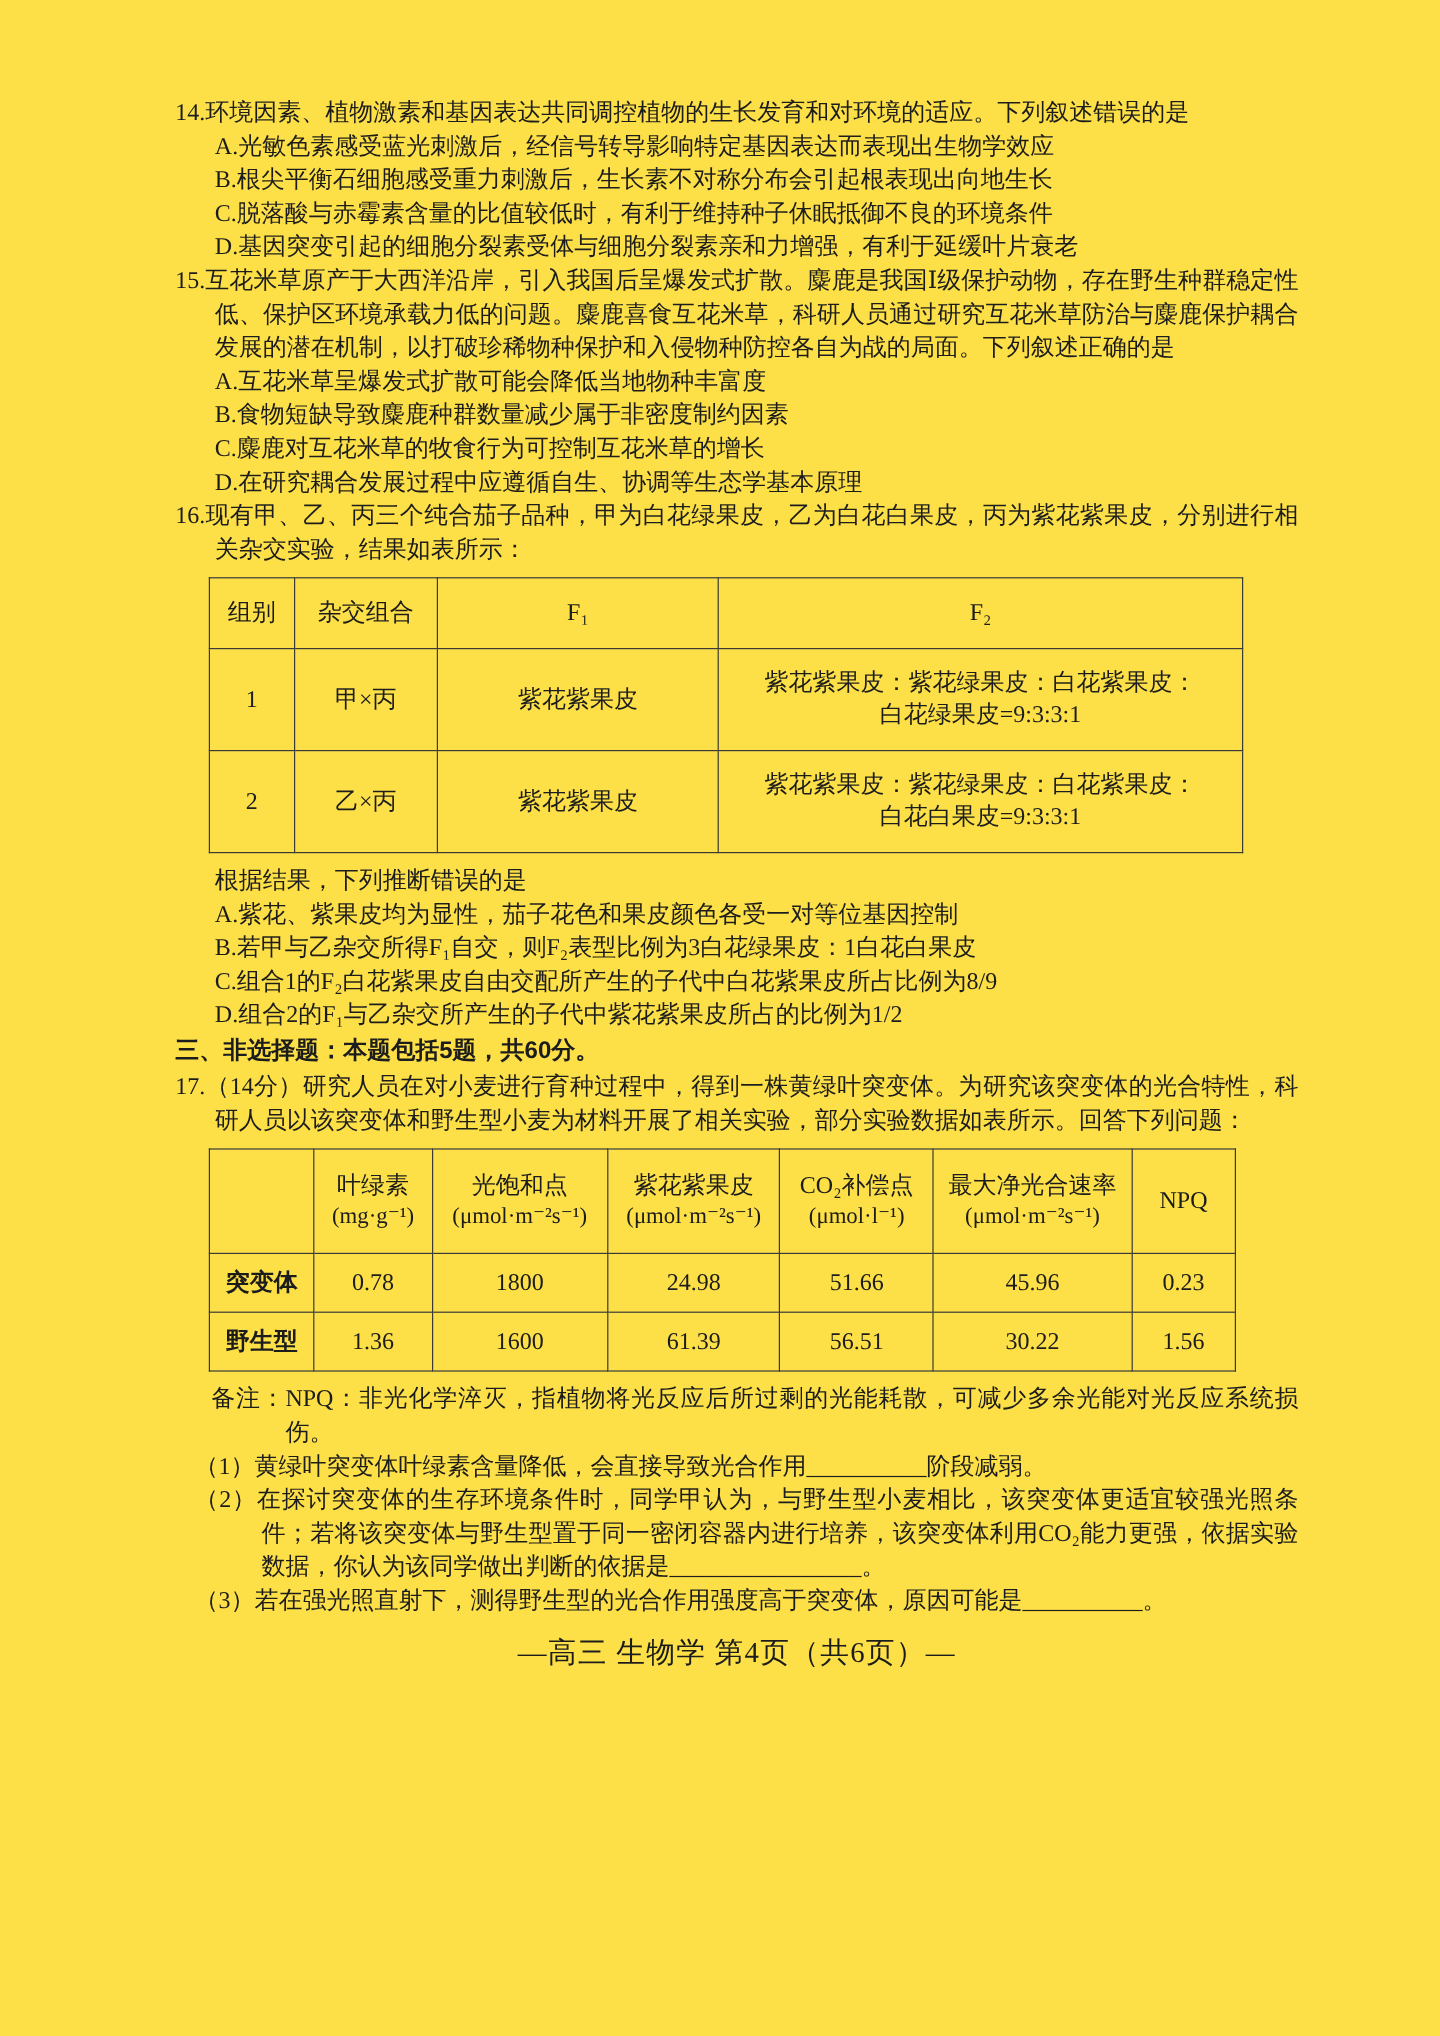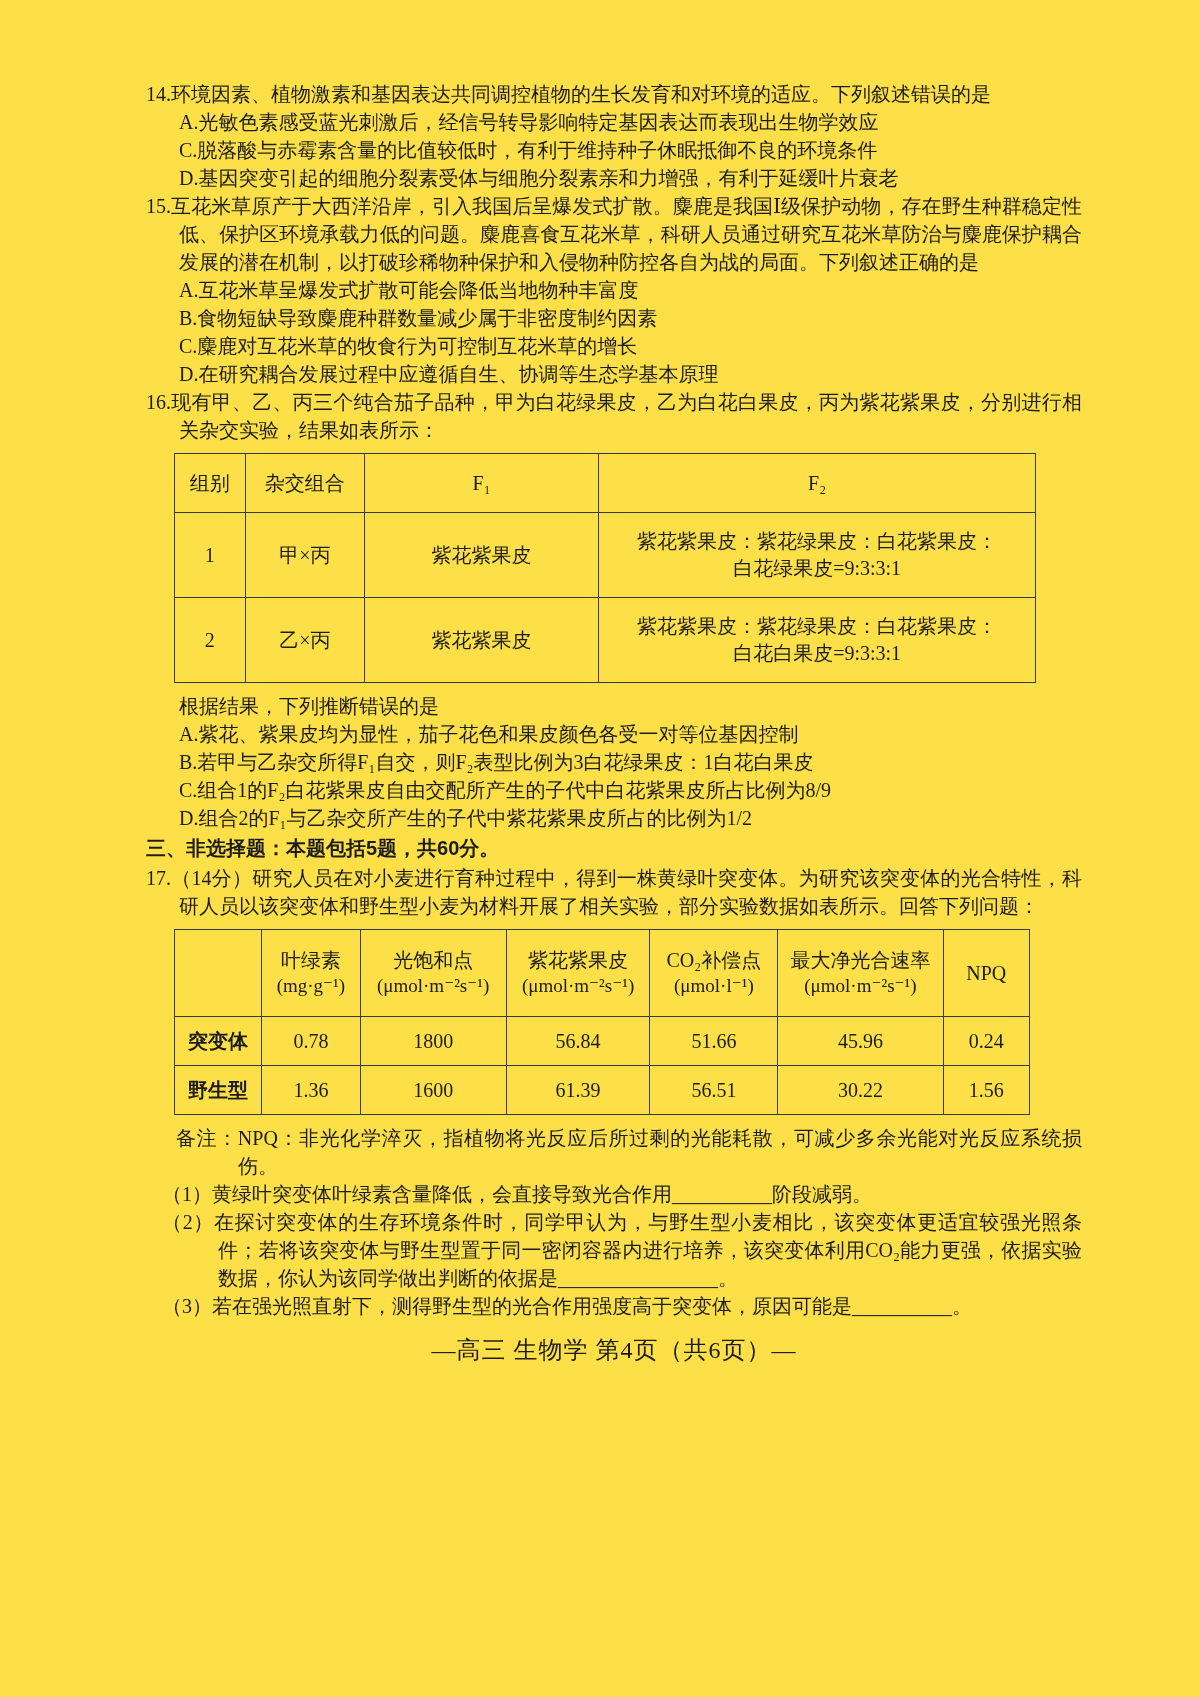--- a/index.html
+++ b/index.html
@@ -94,20 +94,21 @@
 </style>
 </head>
 <body>
 
 <div class="page">
   <div class="content">
 
     <div class="q-block">
       <div class="q-stem"><span class="q-num">14.</span><span>环境因素、植物激素和基因表达共同调控植物的生长发育和对环境的适应。下列叙述错误的是</span></div>
       <div class="q-opt">A.光敏色素感受蓝光刺激后，经信号转导影响特定基因表达而表现出生物学效应</div>
+      <div class="q-opt">B.根尖平衡石细胞感受重力刺激后，生长素不对称分布会引起根表现出向地生长</div>
       <div class="q-opt">C.脱落酸与赤霉素含量的比值较低时，有利于维持种子休眠抵御不良的环境条件</div>
       <div class="q-opt">D.基因突变引起的细胞分裂素受体与细胞分裂素亲和力增强，有利于延缓叶片衰老</div>
     </div>
 
     <div class="q-block">
       <div class="q-stem"><span class="q-num">15.</span><span>互花米草原产于大西洋沿岸，引入我国后呈爆发式扩散。麋鹿是我国Ⅰ级保护动物，存在野生种群稳定性低、保护区环境承载力低的问题。麋鹿喜食互花米草，科研人员通过研究互花米草防治与麋鹿保护耦合发展的潜在机制，以打破珍稀物种保护和入侵物种防控各自为战的局面。下列叙述正确的是</span></div>
       <div class="q-opt">A.互花米草呈爆发式扩散可能会降低当地物种丰富度</div>
       <div class="q-opt">B.食物短缺导致麋鹿种群数量减少属于非密度制约因素</div>
       <div class="q-opt">C.麋鹿对互花米草的牧食行为可控制互花米草的增长</div>
       <div class="q-opt">D.在研究耦合发展过程中应遵循自生、协调等生态学基本原理</div>
@@ -180,24 +181,24 @@
             <div class="unit-line">(μmol·m⁻²s⁻¹)</div>
           </th>
           <th class="c6">
             <div>NPQ</div>
           </th>
         </tr>
         <tr>
           <td class="c0 row-label">突变体</td>
           <td class="c1">0.78</td>
           <td class="c2">1800</td>
-          <td class="c3">56.84</td>
+          <td class="c3">24.98</td>
           <td class="c4">51.66</td>
           <td class="c5">45.96</td>
-          <td class="c6">0.24</td>
+          <td class="c6">0.23</td>
         </tr>
         <tr>
           <td class="c0 row-label">野生型</td>
           <td class="c1">1.36</td>
           <td class="c2">1600</td>
           <td class="c3">61.39</td>
           <td class="c4">56.51</td>
           <td class="c5">30.22</td>
           <td class="c6">1.56</td>
         </tr>

